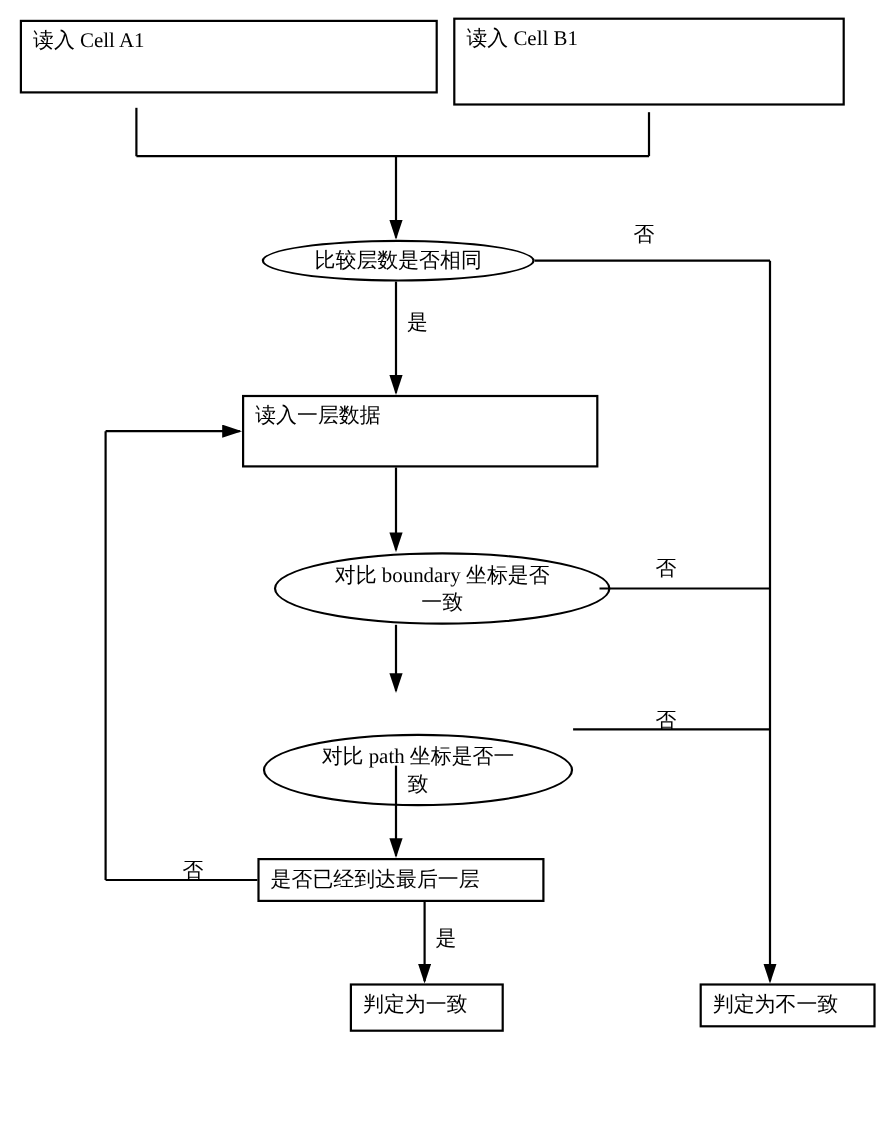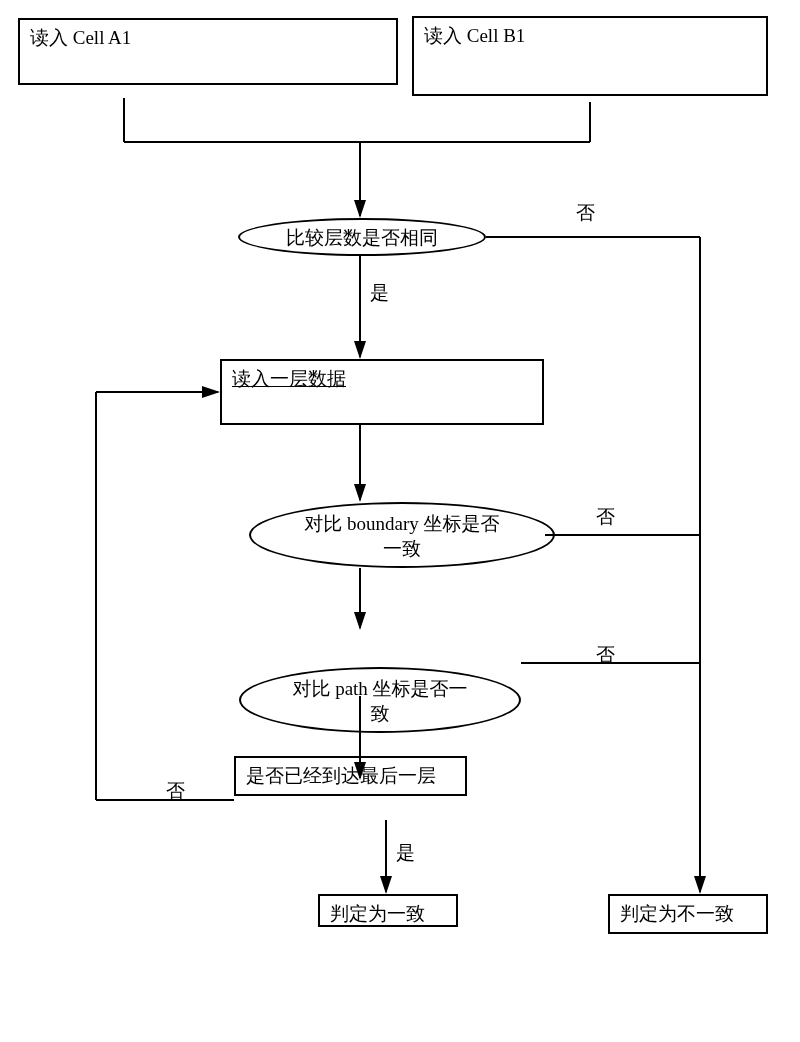--- a/index.html
+++ b/index.html
@@ -49,43 +49,43 @@
 </div>
 
 <div class="box" style="left:412px; top:16px; width:356px; height:80px;">
   <span>读入 Cell B1</span>
 </div>
 
 <div class="decision" style="left:238px; top:218px; width:248px; height:38px; padding-top:6px;">
   <span>比较层数是否相同</span>
 </div>
 
-<div class="box" style="left:220px; top:359px; width:324px; height:66px;text-decoration:underline;">
+<div class="box" style="left:220px; top:359px; width:324px; height:66px;">
   <span>读入一层数据</span>
 </div>
 
 <div class="decision" style="left:249px; top:502px; width:306px; height:66px;">
   <span style="white-space:pre-line;">对比 boundary 坐标是否
 一致</span>
 </div>
 
 <div class="decision" style="left:239px; top:667px; width:282px; height:66px;">
   <span style="white-space:pre-line;">对比 path 坐标是否一
 致</span>
 </div>
 
-<div class="box" style="left:234px; top:756px; width:233px; height:40px;">
+<div class="box" style="left:234px; top:780px; width:261px; height:40px;">
   <span>是否已经到达最后一层</span>
 </div>
 
-<div class="box" style="left:318px; top:894px; width:140px; height:33px;">
+<div class="box" style="left:318px; top:894px; width:140px; height:44px;">
   <span>判定为一致</span>
 </div>
 
-<div class="box" style="left:608px; top:894px; width:160px; height:40px;">
+<div class="box" style="left:636px; top:894px; width:160px; height:40px;">
   <span>判定为不一致</span>
 </div>
 
 <div class="edge-label" style="left:576px; top:200px;">否</div>
 <div class="edge-label" style="left:370px; top:280px;">是</div>
 <div class="edge-label" style="left:596px; top:504px;">否</div>
 <div class="edge-label" style="left:596px; top:642px;">否</div>
 <div class="edge-label" style="left:166px; top:778px;">否</div>
 <div class="edge-label" style="left:396px; top:840px;">是</div>
 

